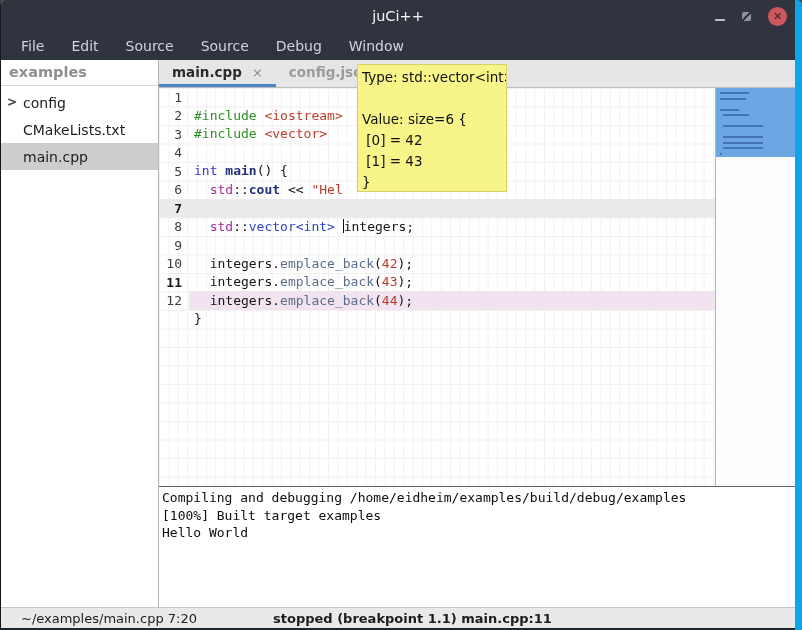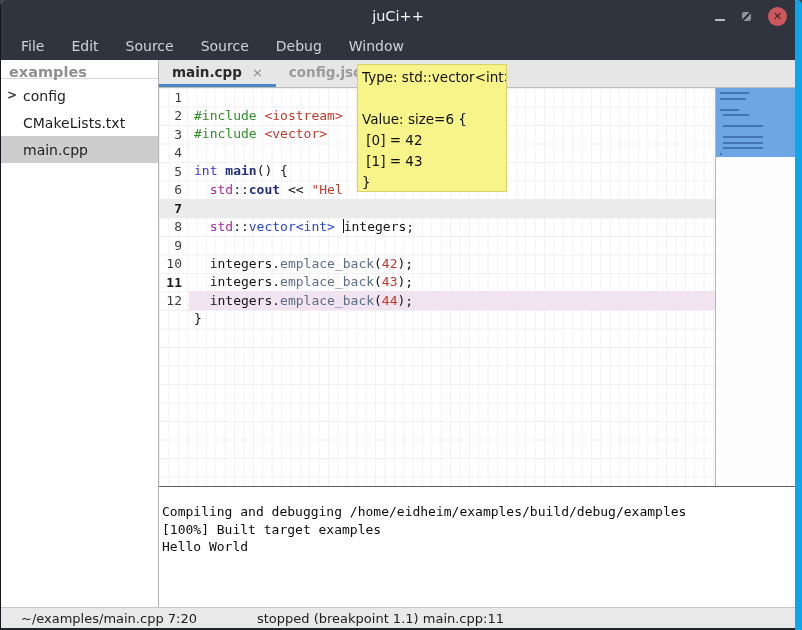--- a/index.html
+++ b/index.html
@@ -23,21 +23,21 @@
   .btn-close span { color:#3c2226; font-size:11px; font-weight:bold; line-height:1; }
 
   
   .menubar { height:28px; background:var(--titlebar-bg,#2f343f); display:flex; align-items:center;
              padding-left:20px; gap:27px; flex:0 0 auto; }
   .menu-item { color:#ced4de; font-size:14px; cursor:default; }
 
   
   .main { flex:1 1 auto; display:flex; min-height:0; background:#fff; }
   .sidebar { width:157px; flex:0 0 157px; background:#fff; display:flex; flex-direction:column; }
-  .side-header { height:19px; line-height:25px; padding-left:8px; color:#8f8f8f; font-weight:bold;
+  .side-header { height:26px; line-height:25px; padding-left:8px; color:#8f8f8f; font-weight:bold;
                  font-size:14.5px; border-bottom:1px solid #d8d8d8; }
   .tree { padding-top:3px; }
   .tree-row { position:relative; height:27px; display:flex; align-items:center; padding-left:22px;
               font-size:14px; color:#1d1d1d; cursor:default; white-space:nowrap; }
   .tree-row.selected { background:#cdcdcd; }
   .expander { position:absolute; left:6px; top:50%; transform:translateY(-54%); color:#3c3c3c;
               font-size:12px; font-weight:bold; }
   .divider { width:1px; background:#b3b3b3; flex:0 0 1px; }
 
   .right { flex:1 1 auto; display:flex; flex-direction:column; min-width:0; }
@@ -73,29 +73,29 @@
   .tk-pl  { color:var(--c-pl,#141414); }
   .caret  { display:inline-block; width:0; height:14px; border-left:1.4px solid #101010; }
 
   
   .minimap { width:80px; flex:0 0 80px; background:#fdfdfd; border-left:1px solid #b5b5b5; position:relative; }
   .mviewport { position:absolute; left:0; top:0; width:100%; height:69px;
                background:var(--minimap-viewport,#6da7e3); padding:4px 0 0 4px; }
   .mbar { height:2px; margin-bottom:3.5px; background:rgba(23,66,130,0.5); }
 
   
-  .console { flex:0 0 121px; border-top:1px solid #606060; background:#fff; padding:16px 0 0 3px;
+  .console { flex:0 0 121px; border-top:1px solid #606060; background:#fff; padding:2px 0 0 3px;
              font-family:"DejaVu Sans Mono", monospace; font-size:13px; color:#0c0c0c; }
   .console div { line-height:17.5px; white-space:pre; }
 
   
   .statusbar { height:21px; flex:0 0 21px; background:#e9e9e9; border-top:1px solid #c6c6c6;
                font-size:13px; color:#1c1c1c; position:relative; display:flex; align-items:center;
                padding-left:20px; }
-  .statusbar .dbg { position:absolute; left:256px; }
+  .statusbar .dbg { position:absolute; left:272px;font-weight:bold; }
   .bottom-border { height:2px; flex:0 0 2px; background:#20242b; }
 
   
   .tooltip { position:absolute; left:356px; top:64px; width:150px; height:128px; z-index:50;
              background:var(--tooltip-bg,#f7f58a); border:1px solid #d8d369; padding:2px 4px;
              font-size:13.5px; color:#101010; line-height:21px; overflow:hidden; }
   .tooltip div { white-space:pre; }
 </style>
 </head>
 <body>

